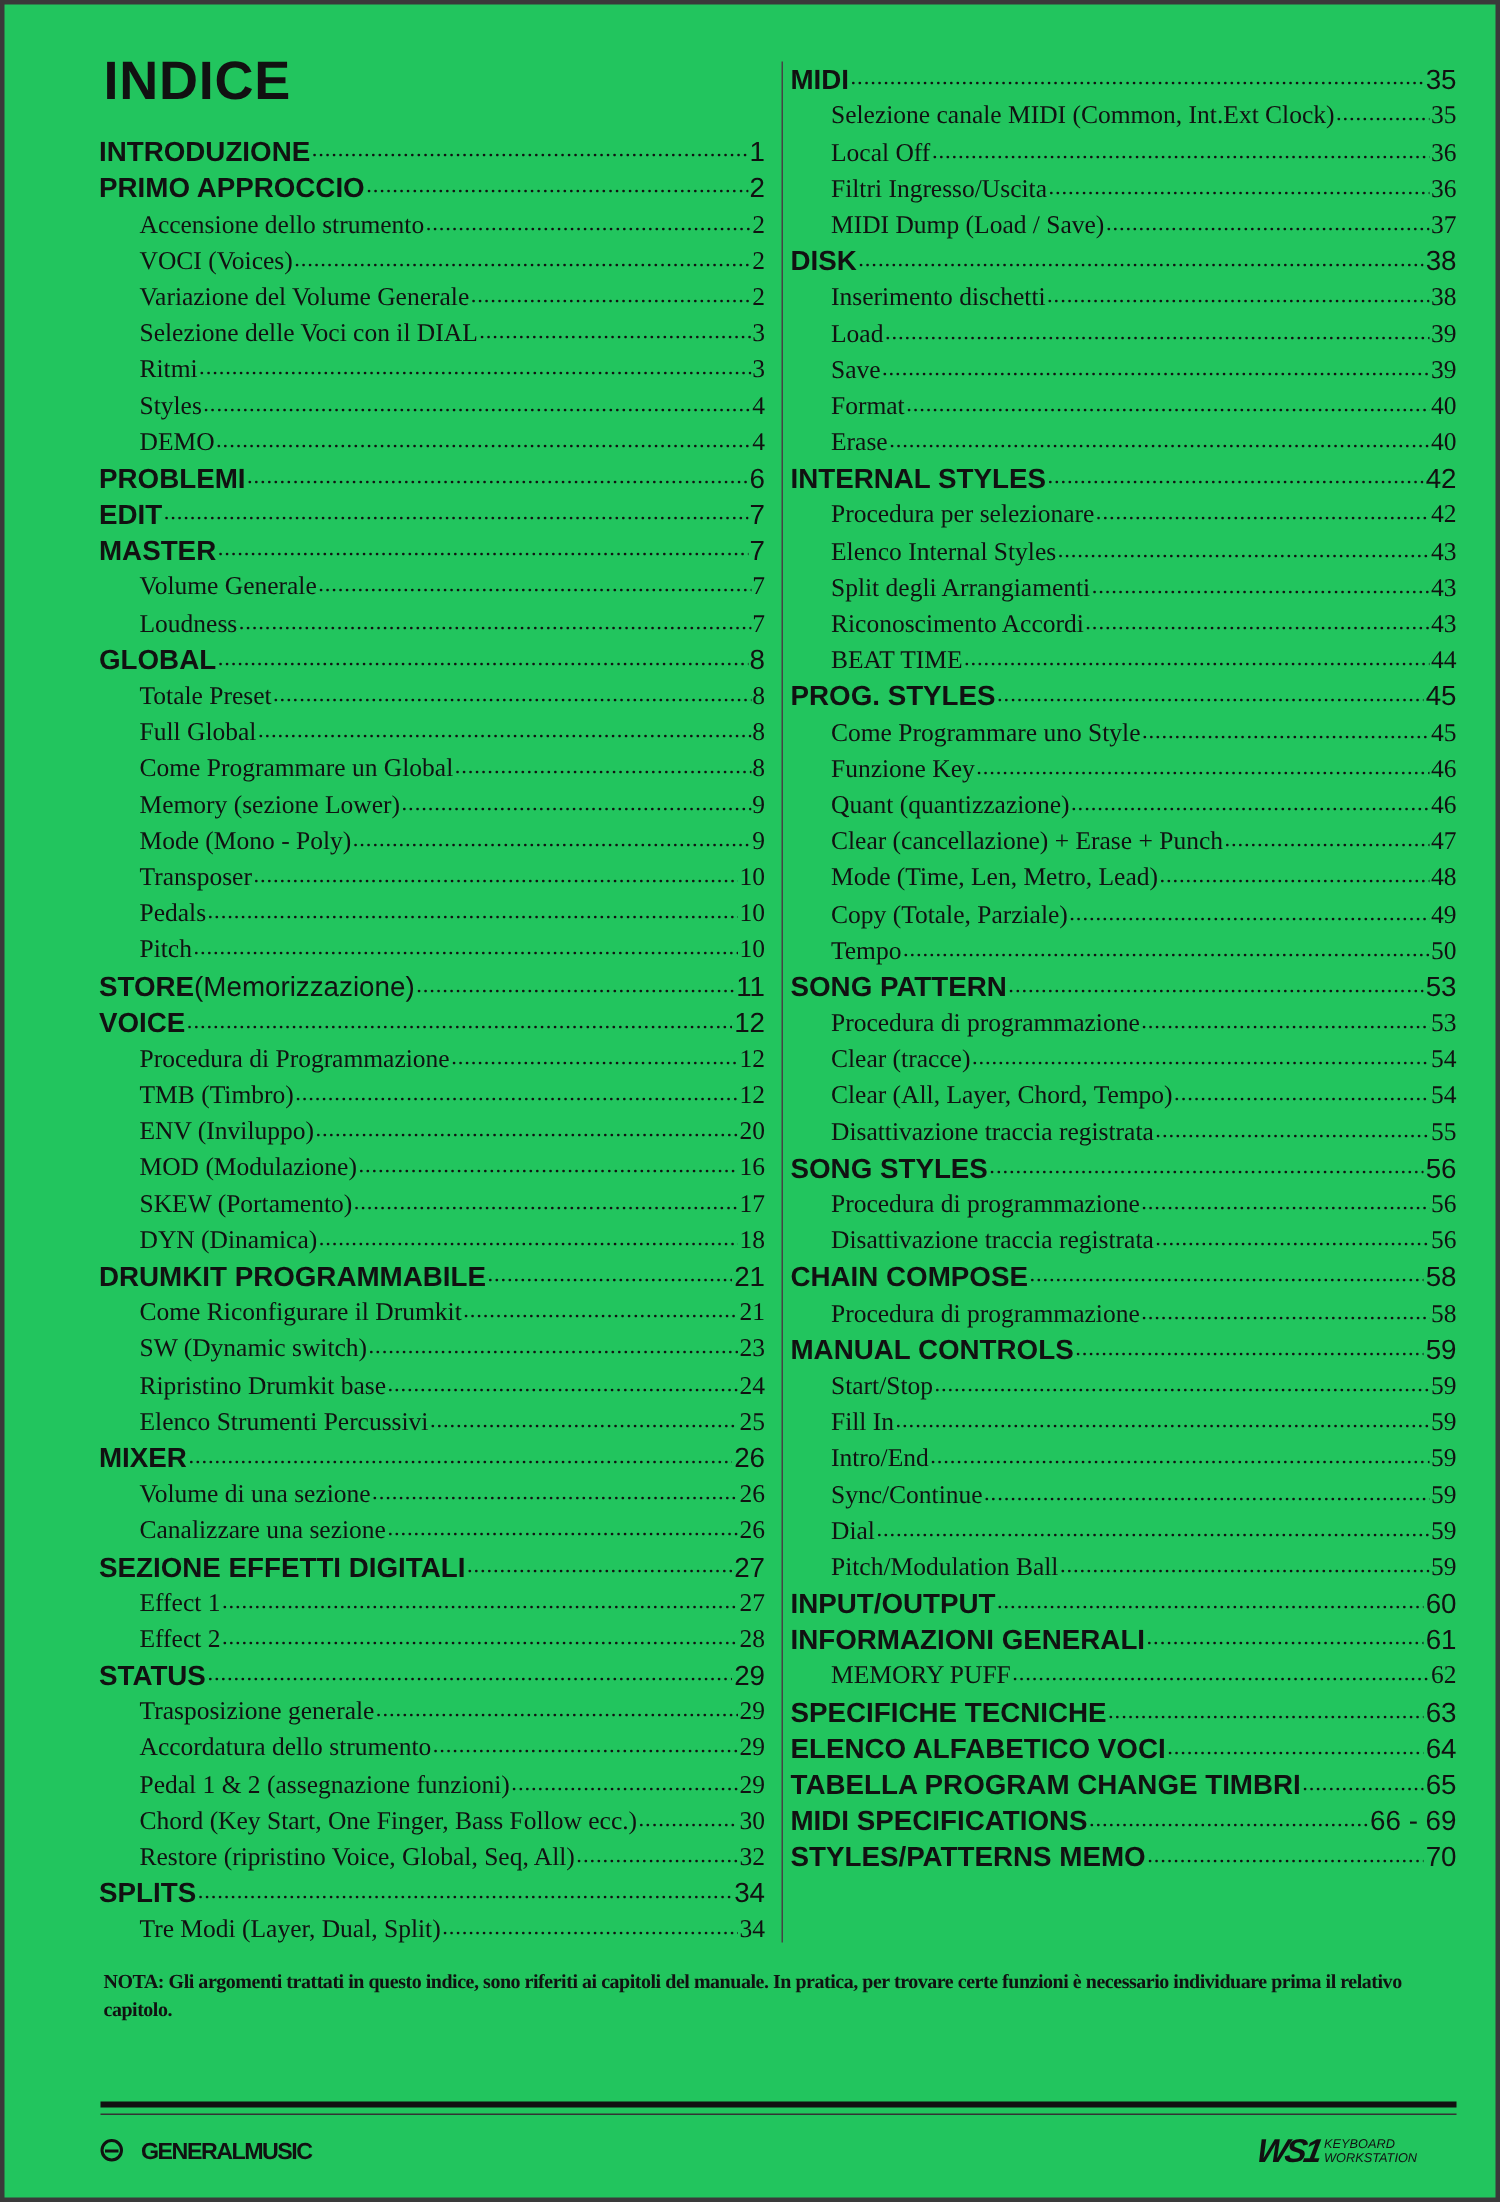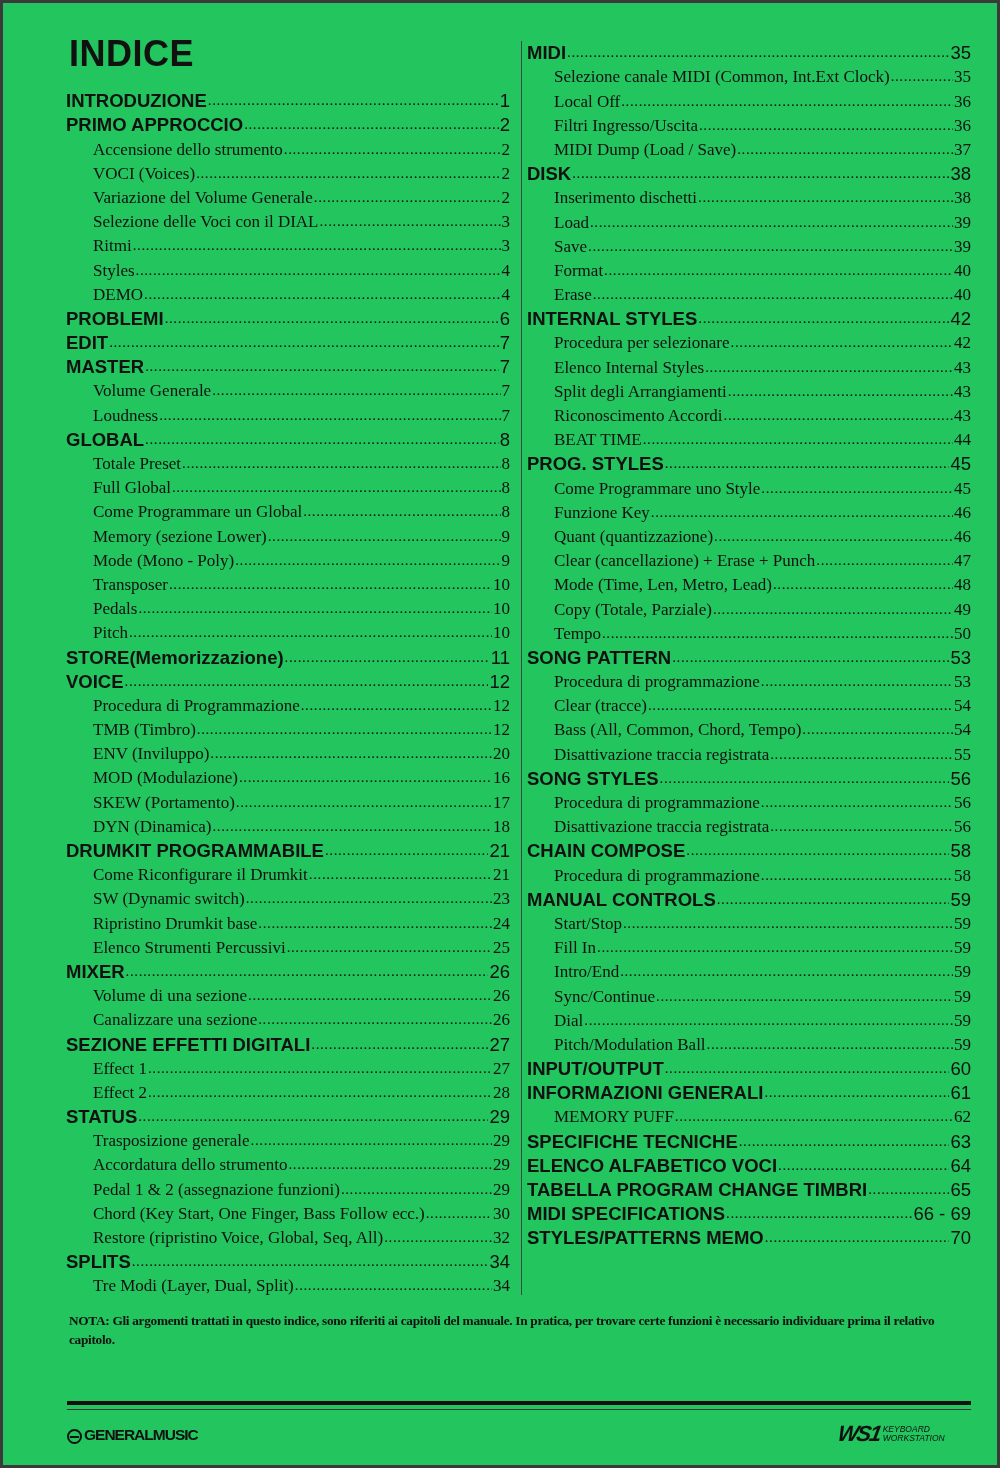--- a/index.html
+++ b/index.html
@@ -63,23 +63,23 @@
     font-size: 13.3px; line-height: 19px; letter-spacing: -0.3px;
   }
   .rule-thick {
     position: absolute; left: 64px; top: 1398px; width: 904px; height: 4px; background: #111;
   }
   .rule-thin {
     position: absolute; left: 64px; top: 1406px; width: 904px; height: 1px; background: #333;
   }
   .brand-left {
     position: absolute; left: 64px; top: 1423px;
-    display: flex; align-items: flex-end;
+    display: flex; align-items: flex-start;
     font-family: "Liberation Sans", sans-serif; font-weight: bold;
-    font-size: 15.5px; letter-spacing: -1px;
+    font-size: 15.5px; letter-spacing: -1px; gap: 10px;
   }
   .logo-circle {
     width: 15px; height: 15px; border-radius: 50%;
     border: 2.5px solid #111; box-sizing: border-box;
     position: relative; margin-right: 2px;
   }
   .logo-circle::after {
     content: ""; position: absolute; left: 1px; right: 1px; top: 4.5px; height: 2px; background: #111;
   }
   .brand-right {
@@ -212,21 +212,21 @@
         <span class="dots"></span>
         <span class="page-num">10</span>
       </div>
       <div class="row sub">
         <span class="label">Pitch</span>
         <span class="dots"></span>
         <span class="page-num">10</span>
       </div>
       <div class="row heading">
         <span class="label">STORE</span>
-        <span class="label" style="font-weight: bold;"> (Memorizzazione)</span>
+        <span class="label" style="font-weight: normal;"> (Memorizzazione)</span>
         <span class="dots"></span>
         <span class="page-num">11</span>
       </div>
       <div class="row heading">
         <span class="label">VOICE</span>
         <span class="dots"></span>
         <span class="page-num">12</span>
       </div>
       <div class="row sub">
         <span class="label">Procedura di Programmazione</span>
@@ -490,21 +490,21 @@
         <span class="label">Procedura di programmazione</span>
         <span class="dots"></span>
         <span class="page-num">53</span>
       </div>
       <div class="row sub">
         <span class="label">Clear (tracce)</span>
         <span class="dots"></span>
         <span class="page-num">54</span>
       </div>
       <div class="row sub">
-        <span class="label">Bass (All, Common, Chord, Tempo)</span>
+        <span class="label">Clear (All, Layer, Chord, Tempo)</span>
         <span class="dots"></span>
         <span class="page-num">54</span>
       </div>
       <div class="row sub">
         <span class="label">Disattivazione traccia registrata</span>
         <span class="dots"></span>
         <span class="page-num">55</span>
       </div>
       <div class="row heading">
         <span class="label">SONG STYLES</span>

